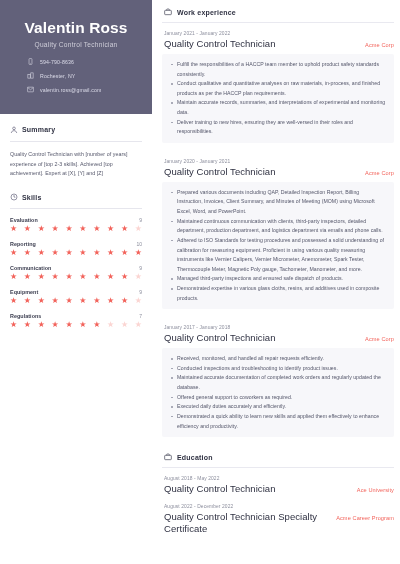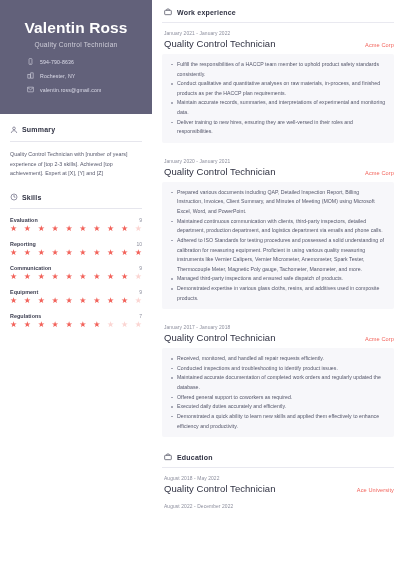--- a/index.html
+++ b/index.html
@@ -460,18 +460,22 @@
       <div id="edu-list">
           <div class="entry">
             <div class="entry-date">August 2018 - May 2022</div>
             <div class="entry-top">
               <div class="entry-title">Quality Control Technician</div>
               <div class="entry-org">Ace University</div>
             </div>
           </div>
           <div class="entry">
             <div class="entry-date">August 2022 - December 2022</div>
+            <div class="entry-top">
+              <div class="entry-title">Quality Control Technician Specialty Certificate</div>
+              <div class="entry-org">Acme Career Program</div>
+            </div>
           </div>
         </div>
     </div>
 
   </main>
 </div>
 
 </body></html>

